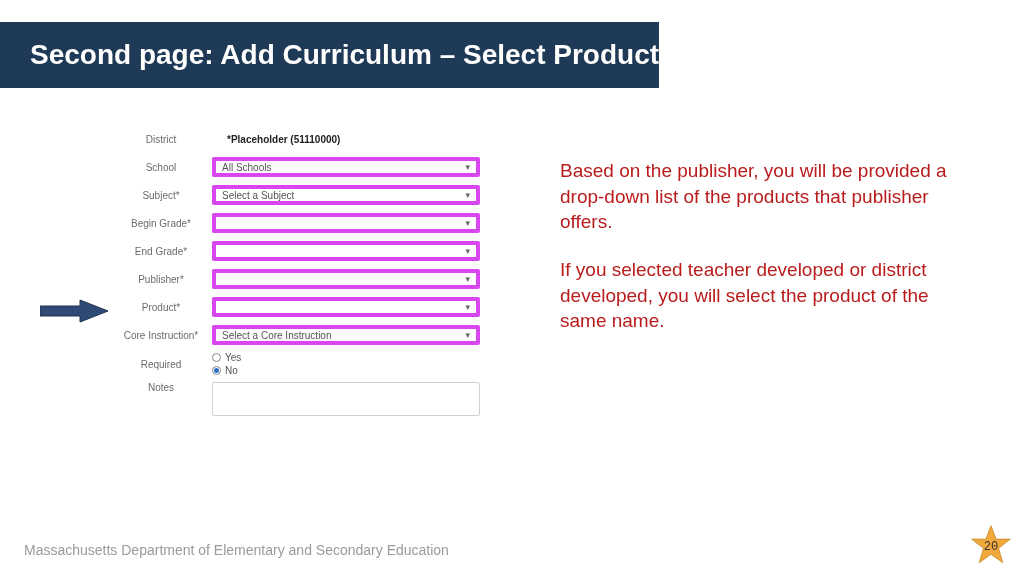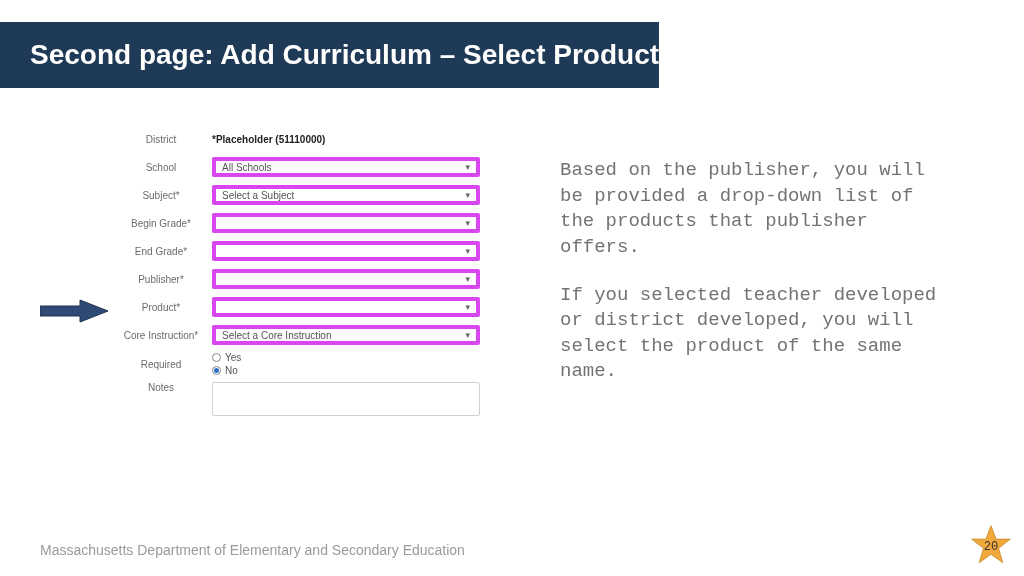--- a/index.html
+++ b/index.html
@@ -52,20 +52,21 @@
     width: 92px;
     text-align: center;
     font-size: 10px;
     color: #6b6b6b;
     padding-right: 10px;
   }
   .fvalue-static {
     font-size: 10px;
     font-weight: 700;
     color: #222;
+    margin-left: 15px;
   }
   .fselect {
     flex: 1;
     height: 20px;
     border: 4px solid #d946ef;
     border-radius: 2px;
     font-size: 10px;
     color: #555;
     padding: 0 6px;
     background: #fff;
@@ -102,30 +103,29 @@
     background: #fff;
   }
   .arrow {
     position: absolute;
     left: 0;
     top: 170px;
   }
   .text-col {
     flex: 1;
     padding: 30px 30px 0 80px;
-    color: #737373;
+    color: #b91c1c;
     font-size: 19px;
     line-height: 1.35;
-    font-family: Liberation Mono, monospace;
   }
   .text-col p { margin-bottom: 22px; }
   .footer {
     position: absolute;
     bottom: 18px;
-    left: 40px;
+    left: 24px;
     font-size: 14px;
     color: #9a9a9a;
   }
   .star {
     position: absolute;
     bottom: 10px;
     right: 12px;
     width: 42px;
     height: 42px;
     font-family: Liberation Mono, monospace;

